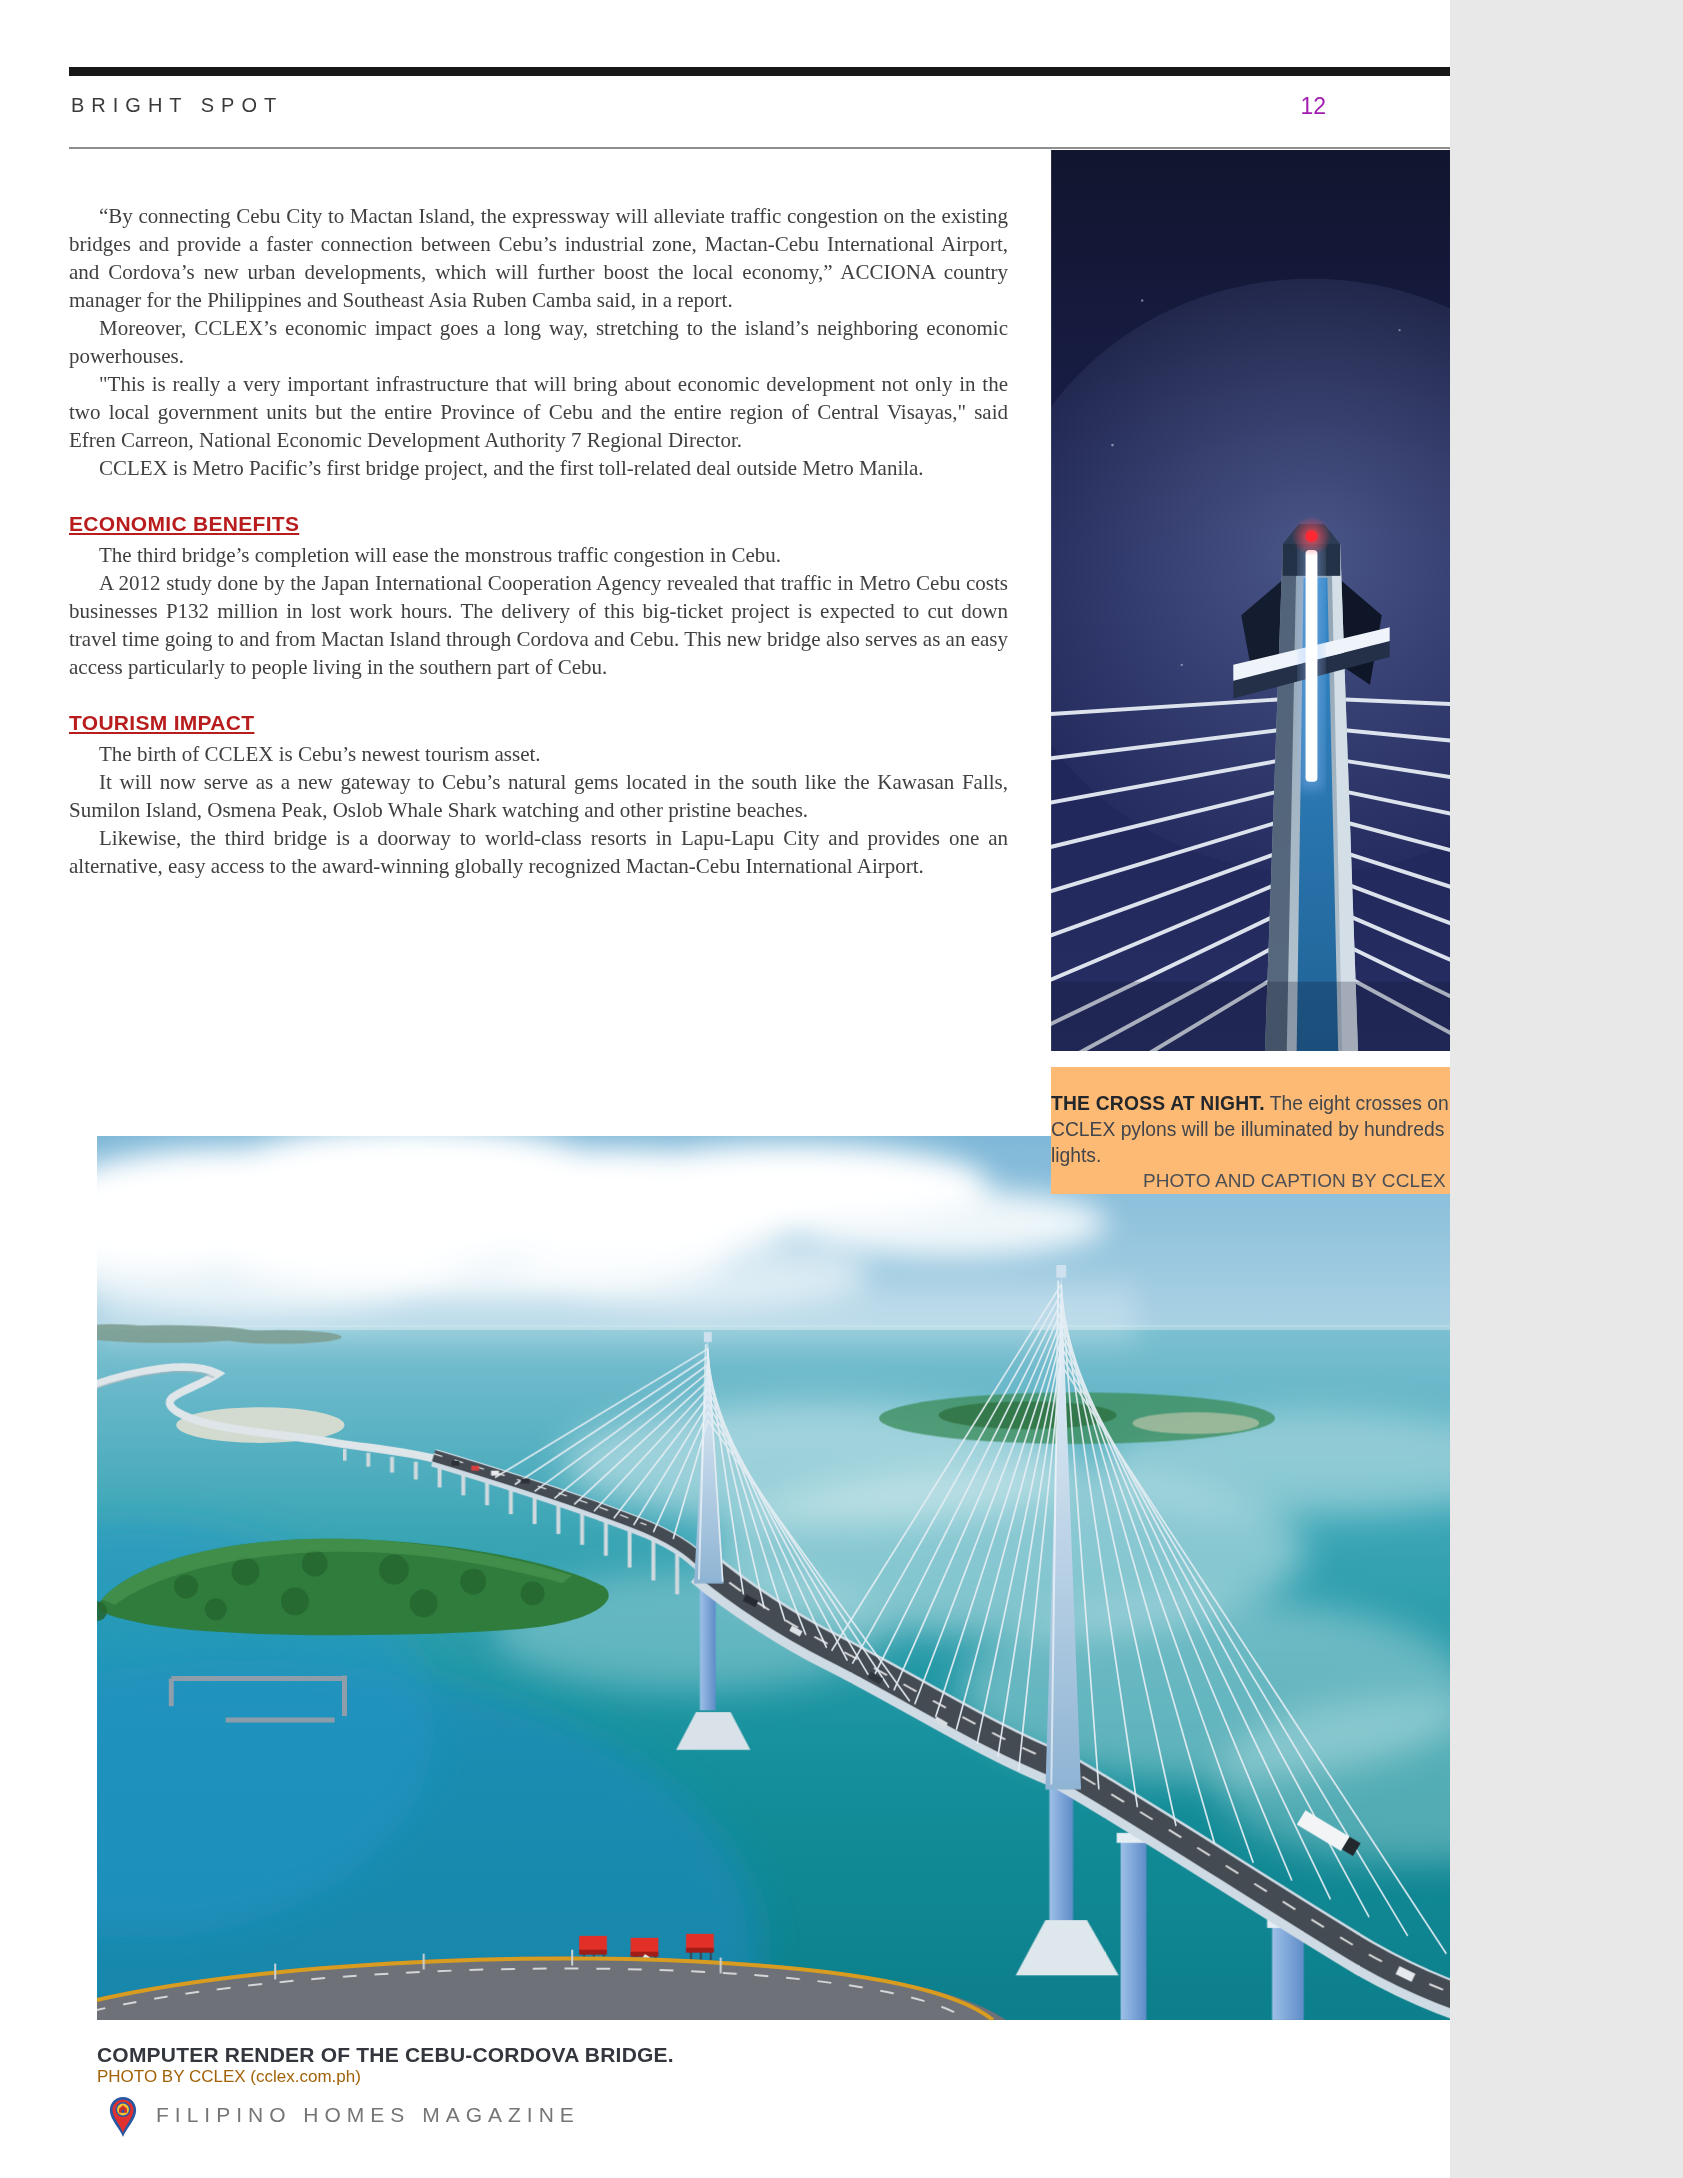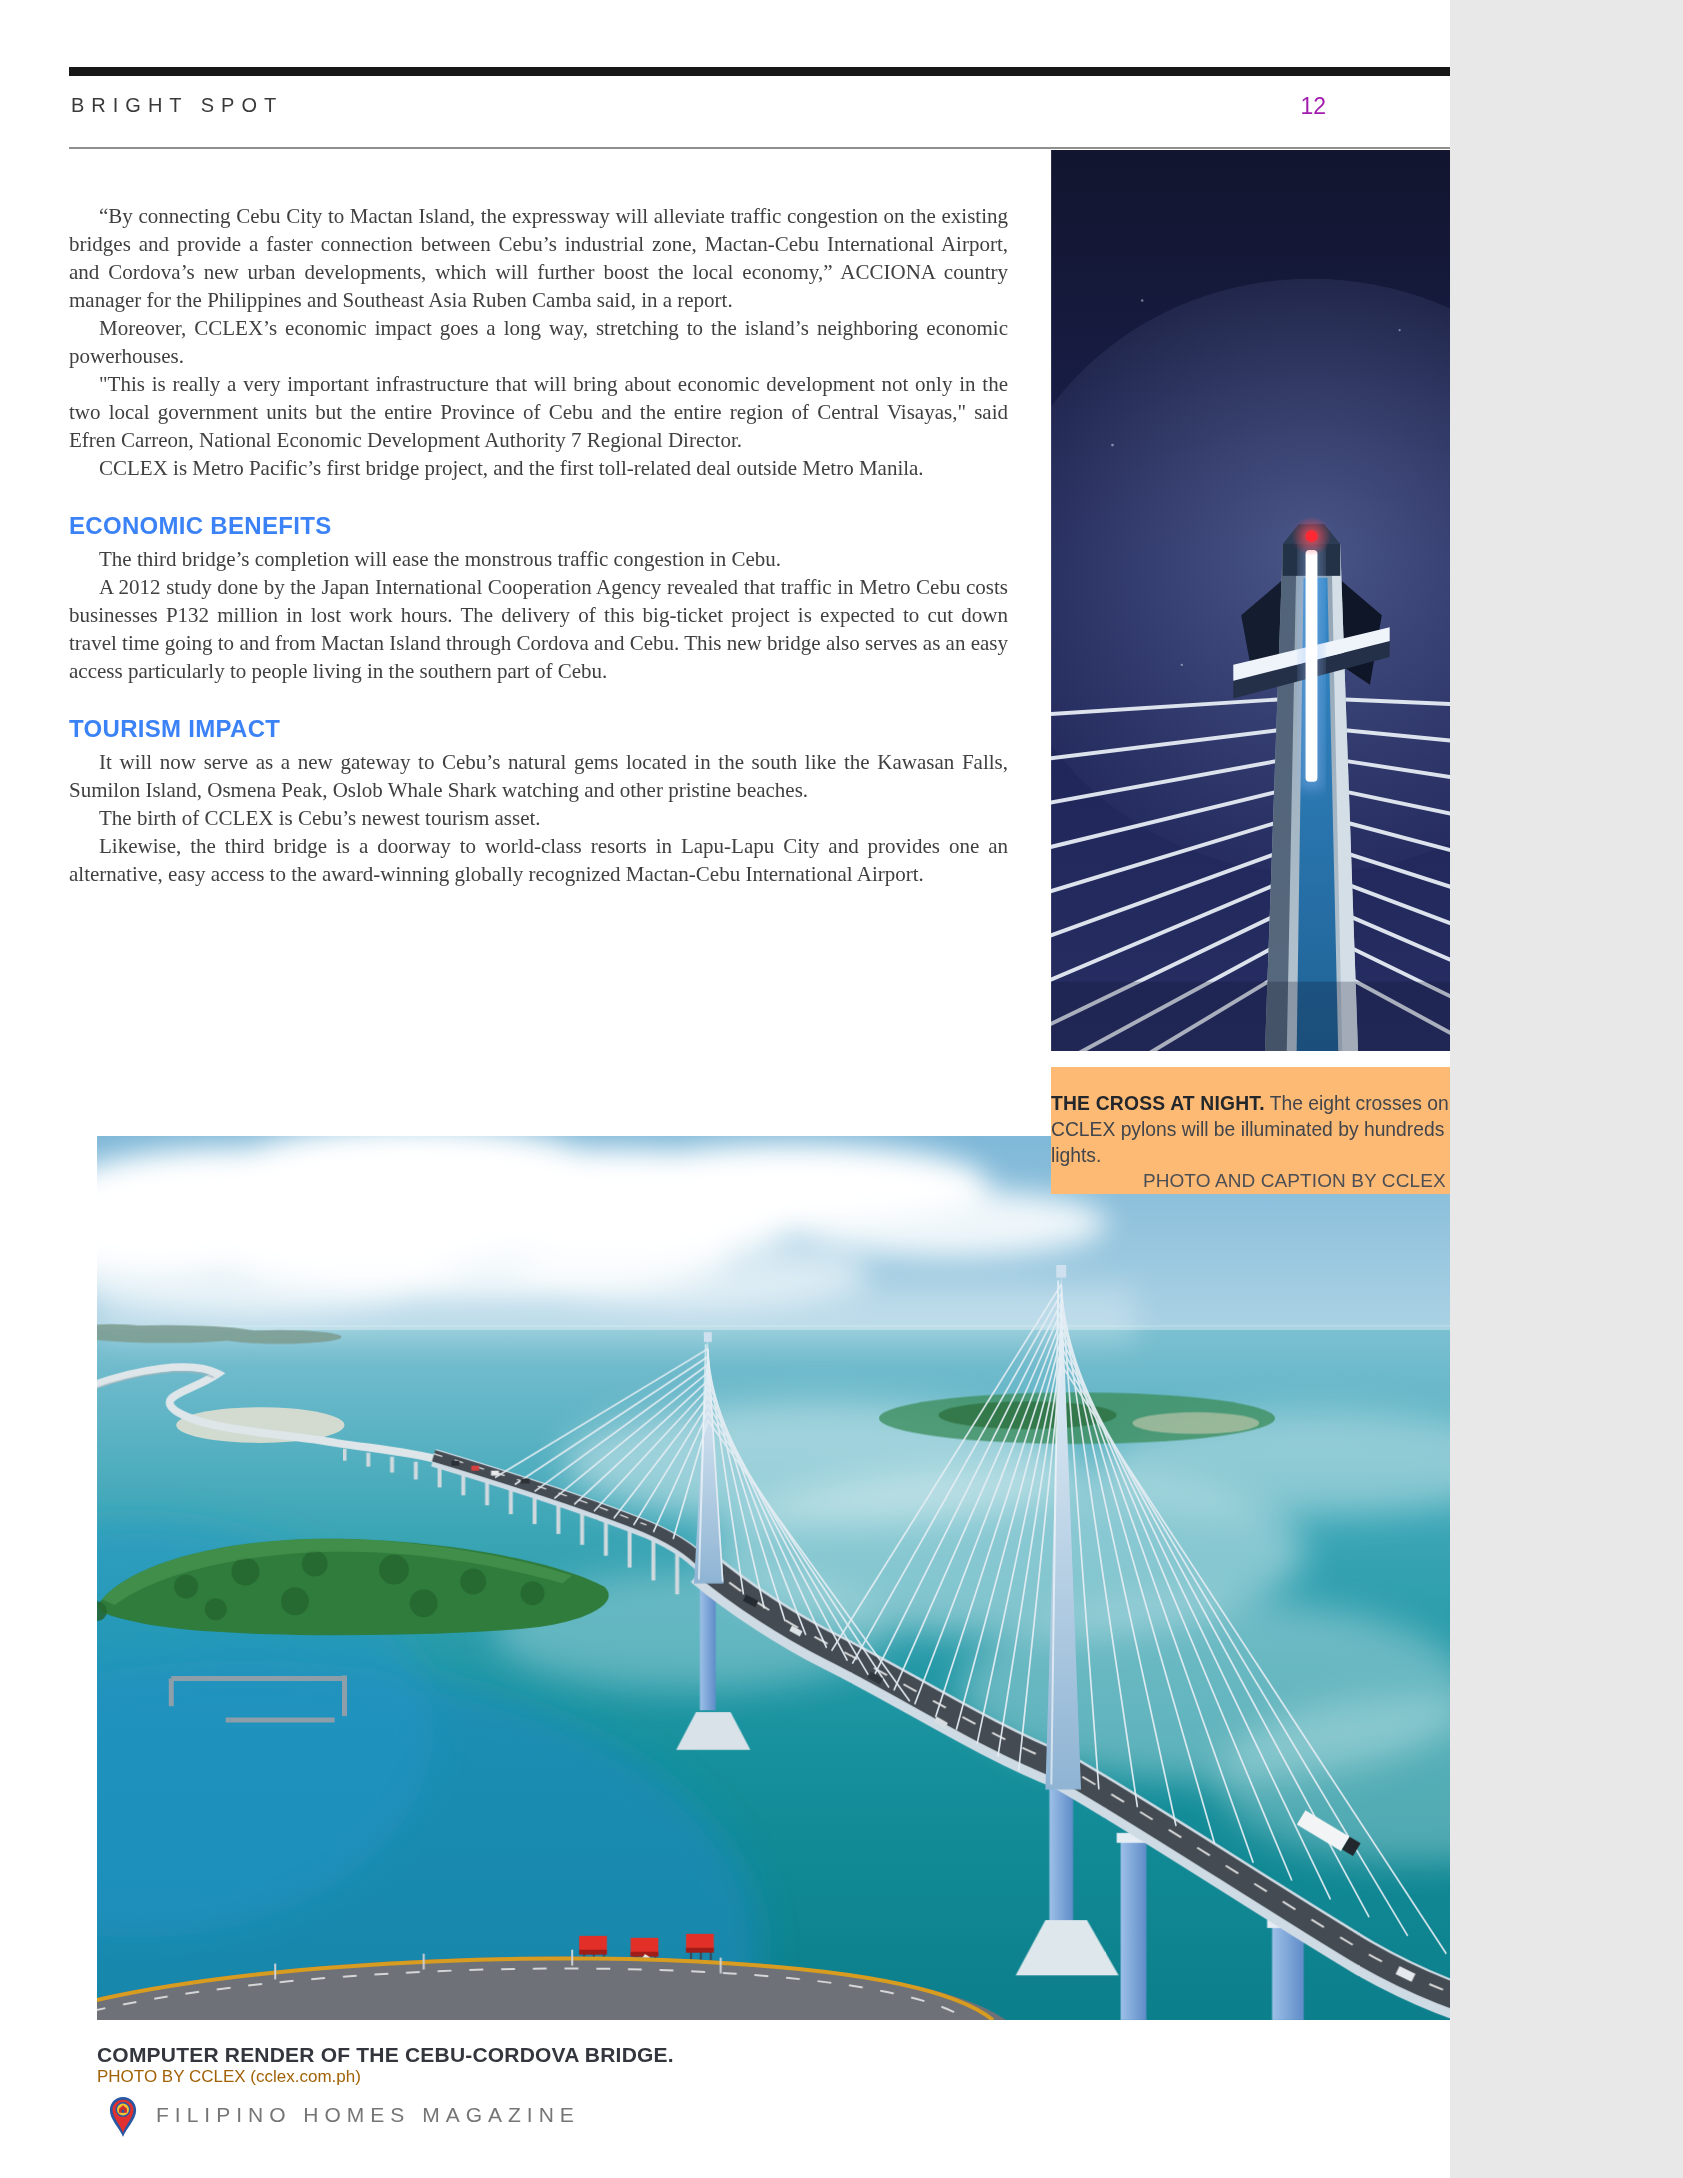--- a/index.html
+++ b/index.html
@@ -10,21 +10,21 @@
   .kicker{left:71px;top:94px;font-family:"Liberation Sans",sans-serif;font-size:20px;
           letter-spacing:7px;color:#3a3a3a;}
   .pagenum{top:93px;right:124px;font-family:"Liberation Sans",sans-serif;font-weight:normal;
            font-size:23px;color:#a21caf;}
   .rule{left:69px;top:147px;width:1517px;height:2px;background:#8f8f8f;}
 
   .bodycol{left:69px;top:202px;width:939px;}
   .bodycol p{margin:0;text-indent:30px;font-size:21px;line-height:28px;
              text-align:justify;color:#404040;}
   .bodycol h3{margin:30px 0 5px 0;font-family:"Liberation Sans",sans-serif;
-              font-weight:bold;font-size:24px;letter-spacing:0.3px;color:#3b82f6;}
+              font-weight:bold;font-size:21px;letter-spacing:0.3px;color:#b91c1c;text-decoration:underline;}
 
   .night{left:1051px;top:150px;width:521px;height:901px;z-index:1;}
   .night svg{display:block;}
 
   .night-cap{left:1051px;top:1067px;width:525px;height:127px;background:#fdba74;z-index:3;
              font-family:"Liberation Sans",sans-serif;color:#41454c;}
   .night-cap .body{padding-top:24px;font-size:19.3px;line-height:26px;}
   .night-cap .body b{color:#23262b;letter-spacing:0.2px;}
   .night-cap .credit{margin-top:1px;font-size:19px;color:#4b4f55;letter-spacing:0.1px;text-align:right;}
 
@@ -56,22 +56,22 @@
       <p>"This is really a very important infrastructure that will bring about economic development not only in the two local government units but the entire Province of Cebu and the entire region of Central Visayas," said Efren Carreon, National Economic Development Authority 7 Regional Director.</p>
       <p>CCLEX is Metro Pacific’s first bridge project, and the first toll-related deal outside Metro Manila.</p>
     </section>
     <h3>ECONOMIC BENEFITS</h3>
     <section>
       <p>The third bridge’s completion will ease the monstrous traffic congestion in Cebu.</p>
       <p>A 2012 study done by the Japan International Cooperation Agency revealed that traffic in Metro Cebu costs businesses P132 million in lost work hours. The delivery of this big-ticket project is expected to cut down travel time going to and from Mactan Island through Cordova and Cebu. This new bridge also serves as an easy access particularly to people living in the southern part of Cebu.</p>
     </section>
     <h3>TOURISM IMPACT</h3>
     <section>
+      <p>The birth of CCLEX is Cebu’s newest tourism asset.</p>
       <p>It will now serve as a new gateway to Cebu’s natural gems located in the south like the Kawasan Falls, Sumilon Island, Osmena Peak, Oslob Whale Shark watching and other pristine beaches.</p>
-      <p>The birth of CCLEX is Cebu’s newest tourism asset.</p>
       <p>Likewise, the third bridge is a doorway to world-class resorts in Lapu-Lapu City and provides one an alternative, easy access to the award-winning globally recognized Mactan-Cebu International Airport.</p>
     </section>
   </div>
 
   <div class="abs night">
     <svg width="521" height="901" viewBox="0 0 526 910" xmlns="http://www.w3.org/2000/svg">
       <defs>
         <linearGradient id="nsky" x1="0" y1="0" x2="0" y2="1">
           <stop offset="0" stop-color="#12152e"></stop>
             <stop offset="0.45" stop-color="#1b2152"></stop>

